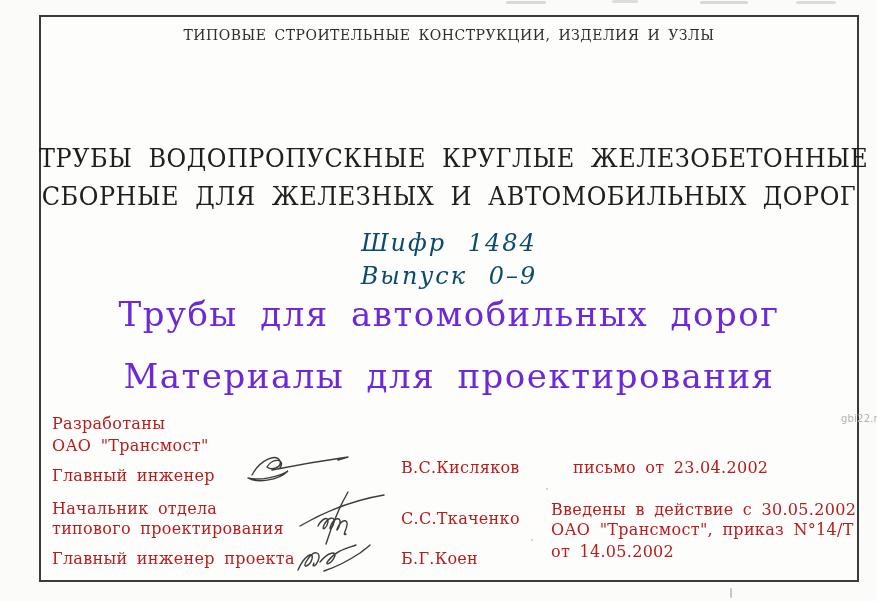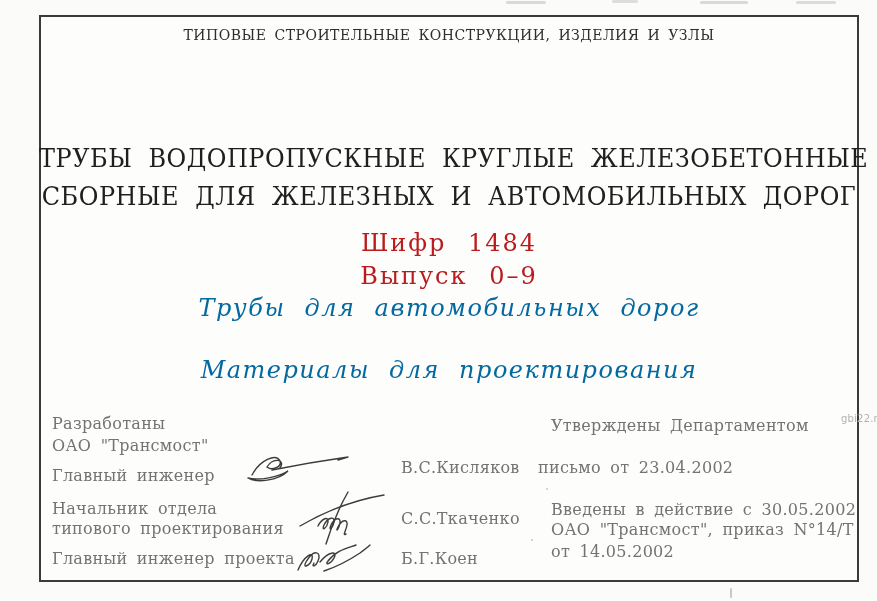--- a/index.html
+++ b/index.html
@@ -18,23 +18,23 @@
     width: 820px; height: 567px;
     box-sizing: border-box;
     border: 2px solid #3a3a3a;
     background: #fdfdfc;
   }
   .line { position: absolute; white-space: nowrap; line-height: 1.2; }
   .centered { left: 39px; width: 820px; text-align: center; }
 
   .doc-header { font-size: 14px; letter-spacing: 0.5px; word-spacing: 3px; color: #2e2e2e; }
   .main-title { font-size: 24px; letter-spacing: 0.5px; word-spacing: 8px; color: #1f1f1f; transform: scaleY(1.08); }
-  .mid-title  { font-size: 24px; letter-spacing: 2px;   word-spacing: 12px; color: #b91c1c; }
-  .sub-title  { font-size: 24px; letter-spacing: 1.5px; word-spacing: 10px; color: #0369a1; font-style: italic; }
-  .small-text { font-size: 16px; letter-spacing: 0.3px; word-spacing: 4px; color: #737373; }
+  .mid-title  { font-size: 24px; letter-spacing: 2px;   word-spacing: 12px; color: #0c4a6e; font-style: italic; }
+  .sub-title  { font-size: 34px; letter-spacing: 1.5px; word-spacing: 10px; color: #6d28d9; }
+  .small-text { font-size: 16px; letter-spacing: 0.3px; word-spacing: 4px; color: #b91c1c; }
 
   .sig-svg { position: absolute; }
   .sig-svg path { fill: none; stroke: #3c3c3c; stroke-width: 1.4; stroke-linecap: round; }
 
   .watermark {
     position: absolute;
     font-family: "DejaVu Sans", sans-serif;
     font-size: 10px;
     color: #b5b2ad;
     letter-spacing: 0.2px;
@@ -86,22 +86,21 @@
   </svg>
 
   <div class="line small-text" style="left:52px; top:549px;">Главный инженер проекта</div>
   <div class="line small-text" style="left:401px; top:549px;">Б.Г.Коен</div>
   <svg class="sig-svg" style="left:294px; top:540px;" width="80" height="38" viewBox="0 0 80 38">
     <path d="M4 30 C10 16, 20 10, 18 19 C16 26, 8 29, 12 22 C20 8, 28 12, 24 21 C22 26, 17 28, 20 23"></path>
     <path d="M26 22 C34 12, 44 10, 40 18 C37 24, 30 26, 34 21 C42 10, 54 8, 62 5"></path>
     <path d="M30 31 C42 27, 54 21, 66 13 C70 10, 74 7, 76 5"></path>
   </svg>
 
-  <div class="line small-text" style="left:551px; top:416px;">Утверждены Департаментом</div>
-  <div class="line small-text" style="left:538px; top:458px;">письмо от 23.04.2002</div>
+  <div class="line small-text" style="left:573px; top:458px;">письмо от 23.04.2002</div>
 
   <div class="line small-text" style="left:551px; top:500px;text-align:right;">Введены в действие с 30.05.2002</div>
   <div class="line small-text" style="left:551px; top:520px;">ОАО "Трансмост", приказ N°14/Т</div>
   <div class="line small-text" style="left:551px; top:542px;">от 14.05.2002</div>
 
   <div class="watermark" style="left:841px; top:413px;">gbi22.ru</div>
 
   <div class="dot" style="left:546px; top:488px;"></div>
   <div class="dot" style="left:531px; top:539px;"></div>
   <div class="artifact" style="left:730px; top:588px; width:2px; height:10px; opacity:.6;"></div>

